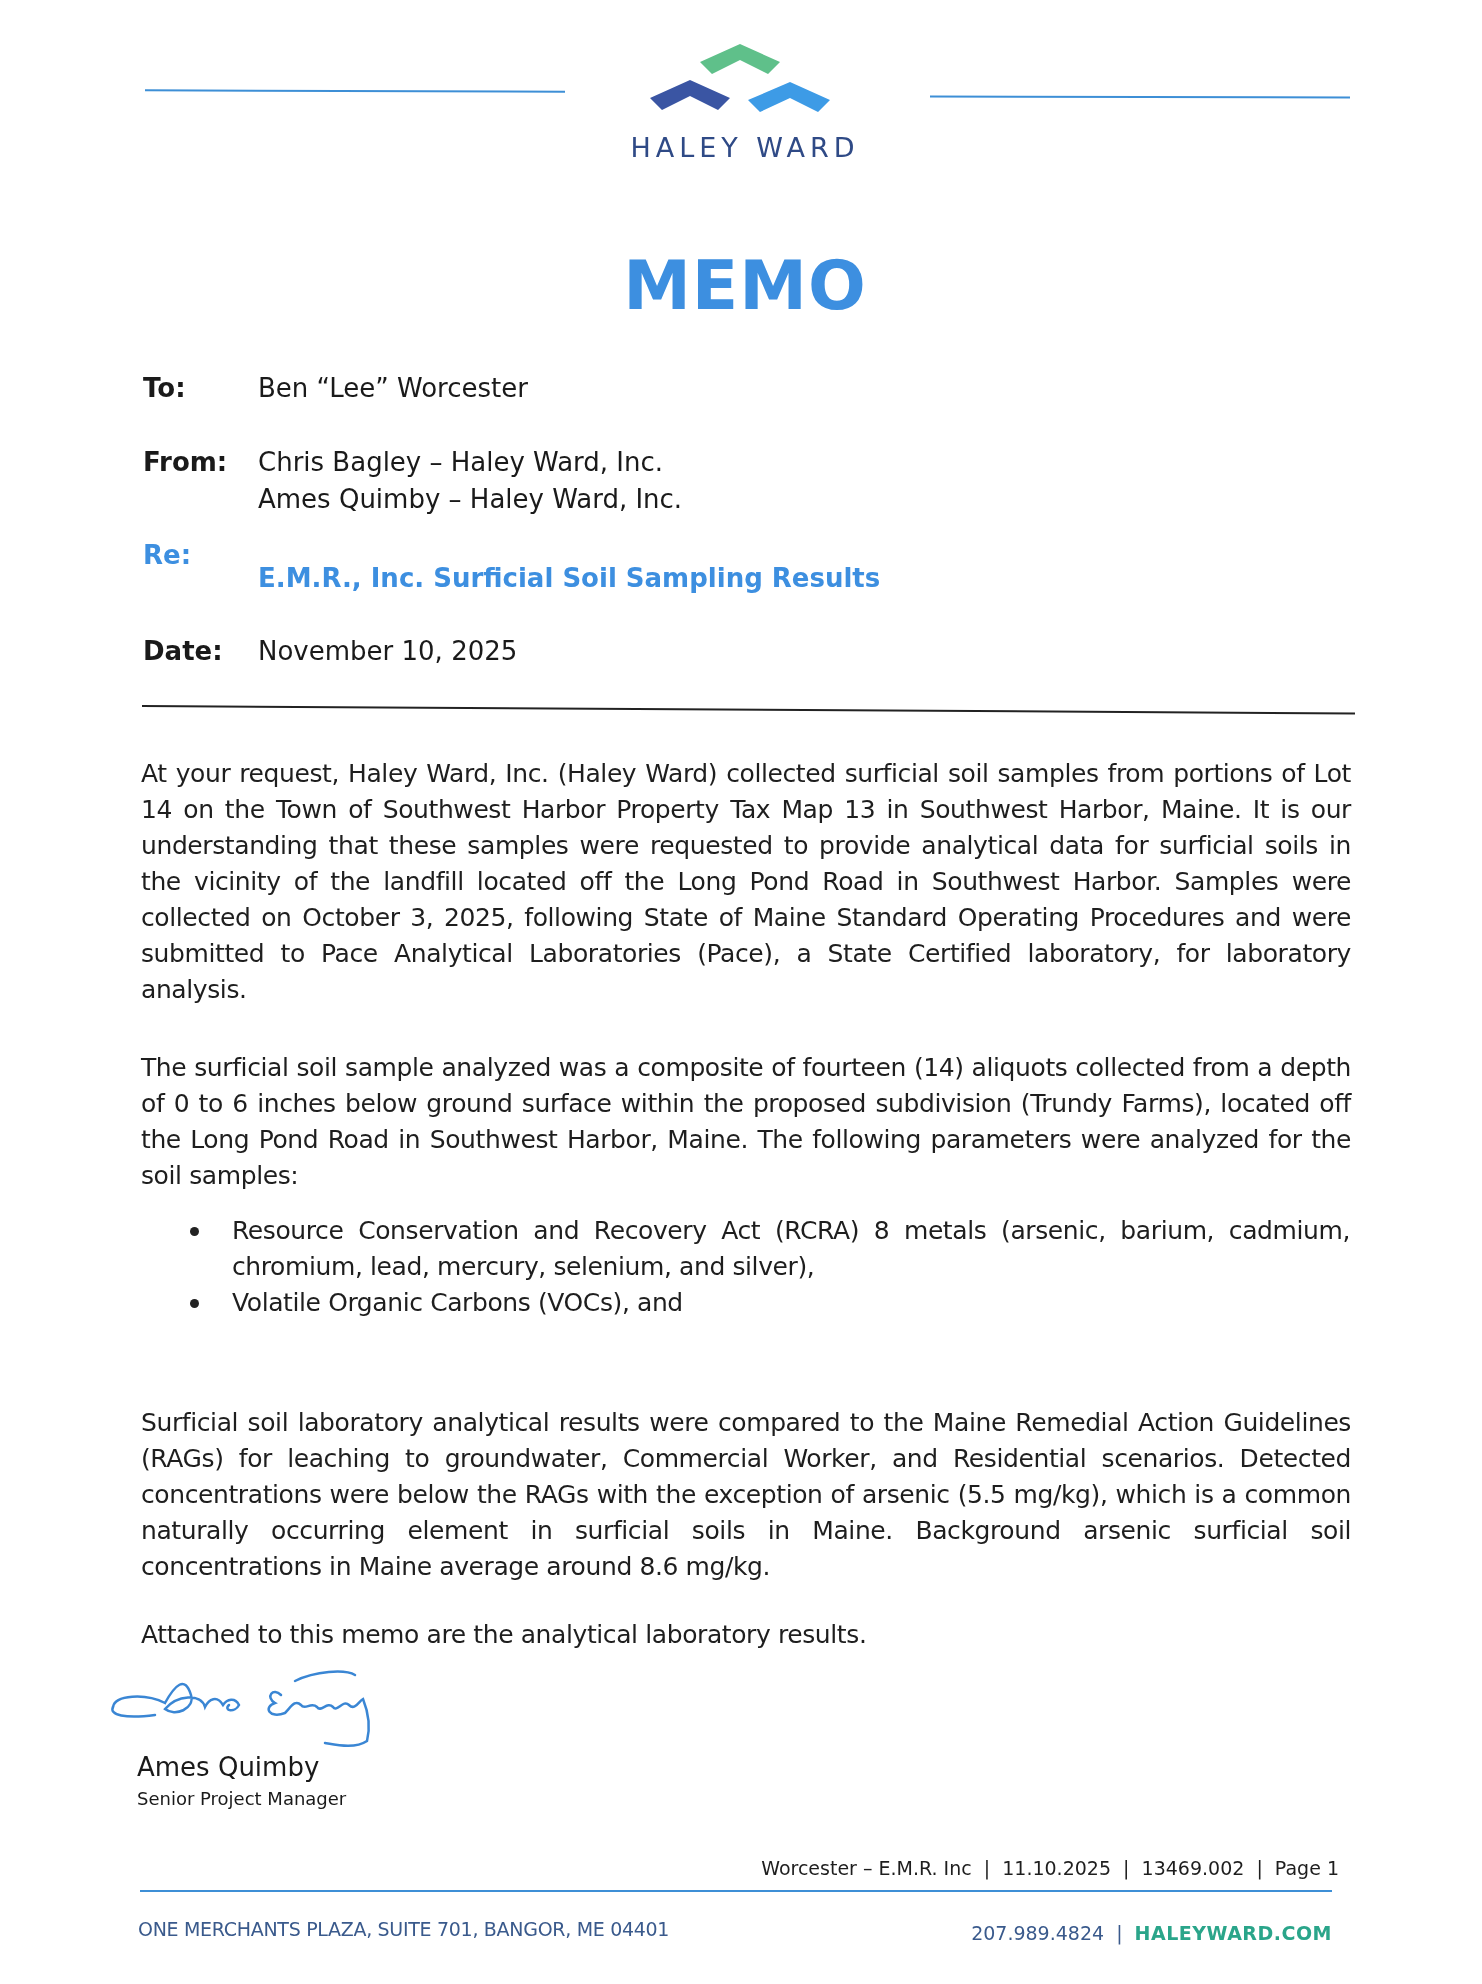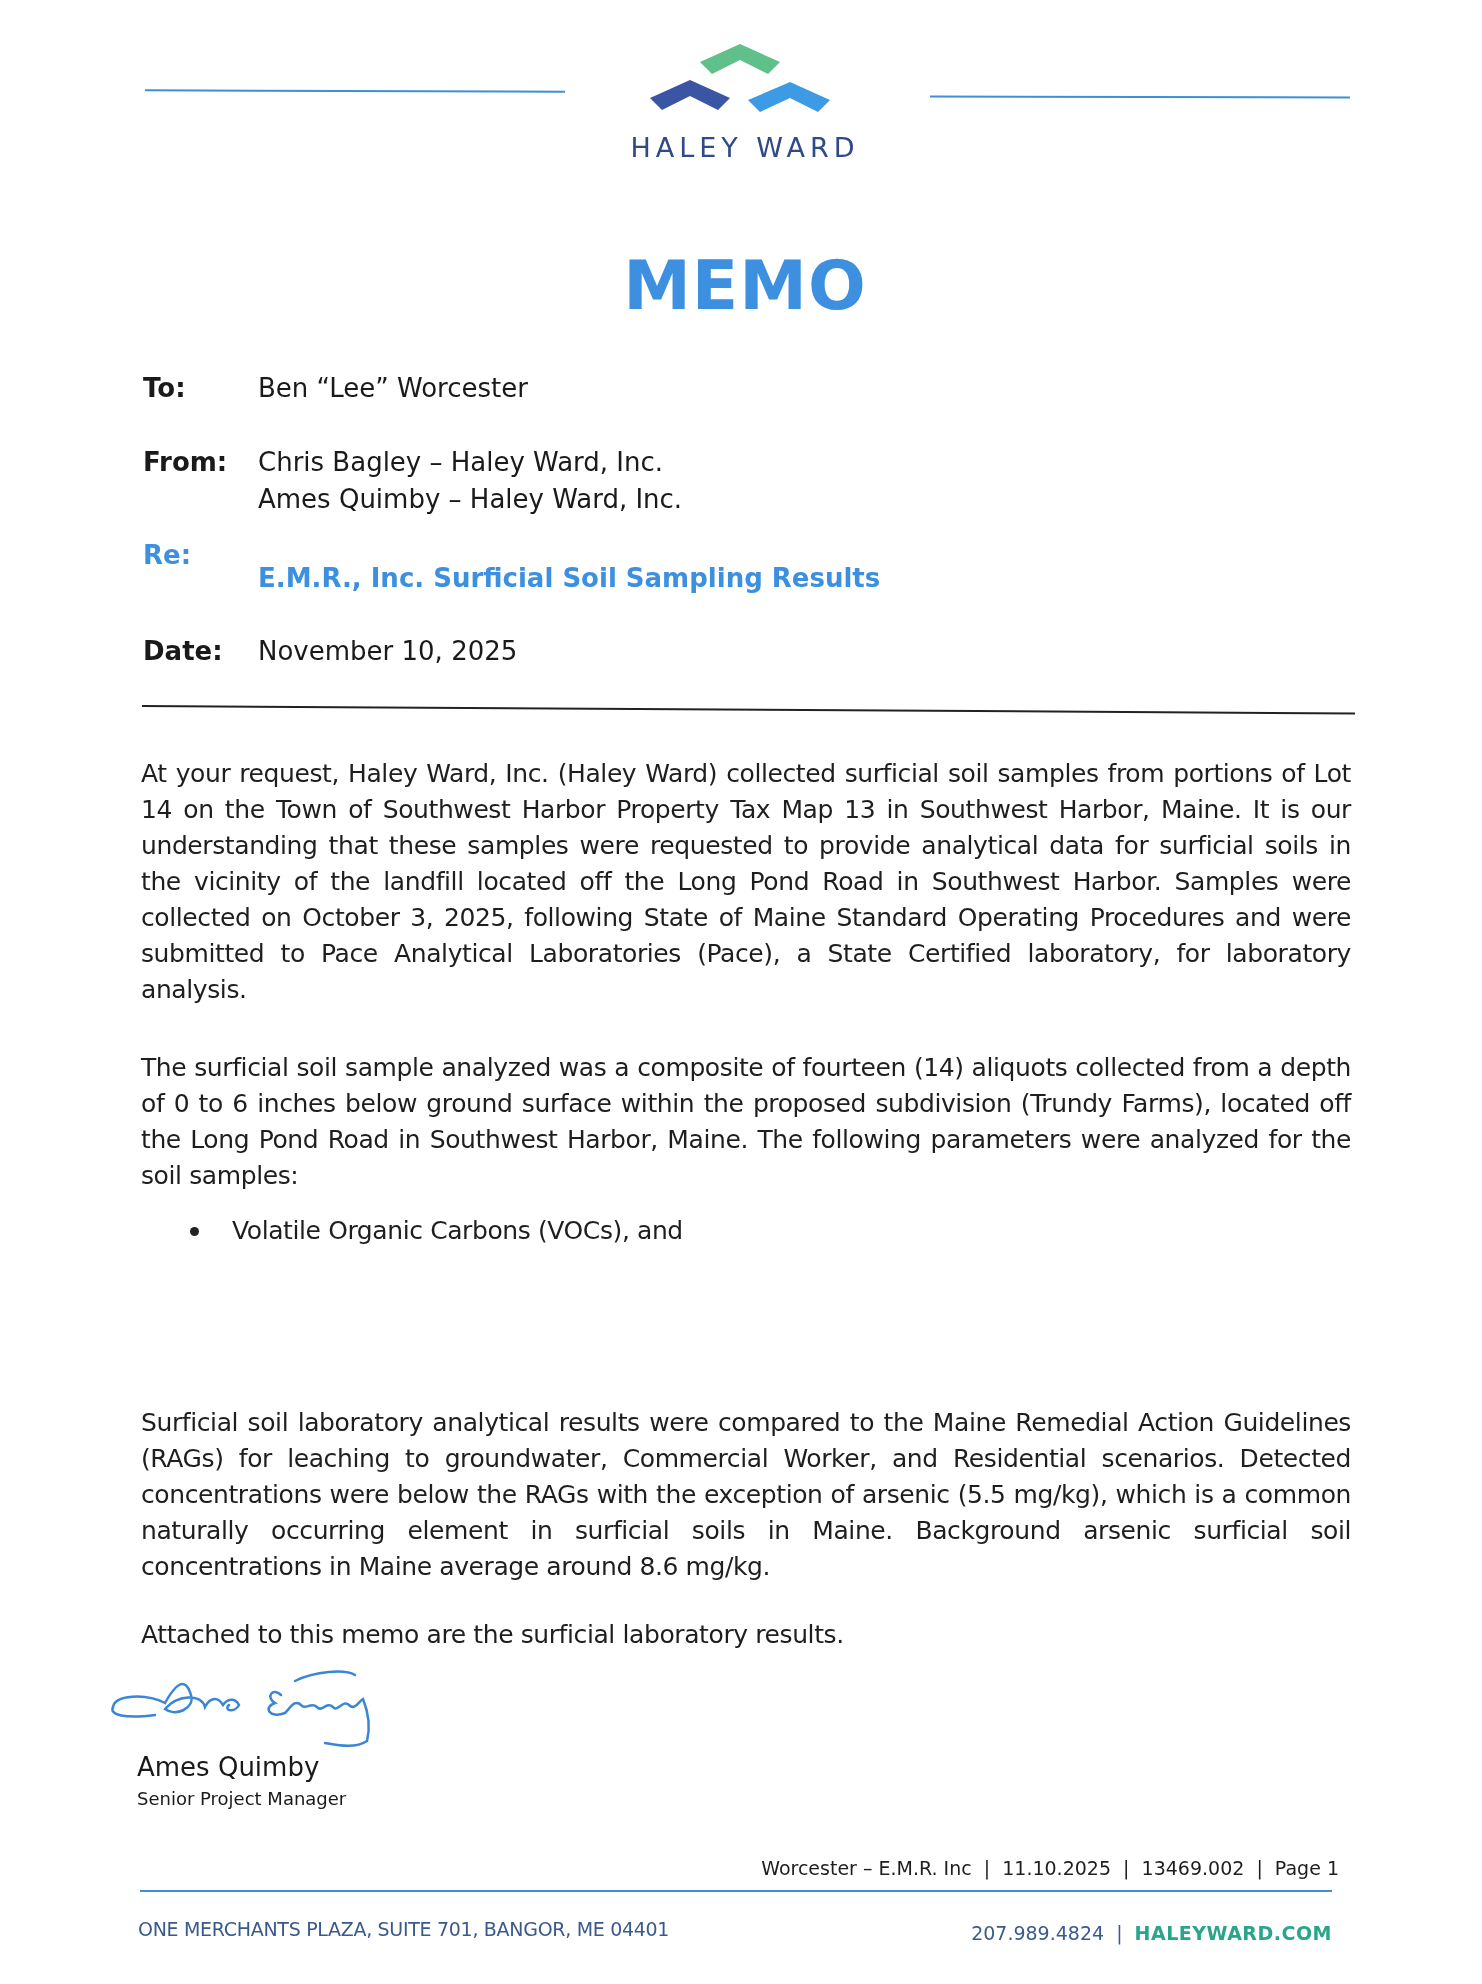--- a/index.html
+++ b/index.html
@@ -110,26 +110,30 @@
 <div class="abs hdr-value" style="top:636px;">November 10, 2025</div>
 
 <div class="abs divider"></div>
 
 <div class="abs para" style="top:756px;">At your request, Haley Ward, Inc. (Haley Ward) collected surficial soil samples from portions of Lot 14 on the Town of Southwest Harbor Property Tax Map 13 in Southwest Harbor, Maine. It is our understanding that these samples were requested to provide analytical data for surficial soils in the vicinity of the landfill located off the Long Pond Road in Southwest Harbor. Samples were collected on October 3, 2025, following State of Maine Standard Operating Procedures and were submitted to Pace Analytical Laboratories (Pace), a State Certified laboratory, for laboratory analysis.</div>
 <div class="abs para" style="top:1050px;">The surficial soil sample analyzed was a composite of fourteen (14) aliquots collected from a depth of 0 to 6 inches below ground surface within the proposed subdivision (Trundy Farms), located off the Long Pond Road in Southwest Harbor, Maine.  The following parameters were analyzed for the soil samples:</div>
 
 <ul class="abs bullets" style="top:1213px;">
   <li>
     <span class="bullet-dot"></span>
+    <span>Resource Conservation and Recovery Act (RCRA) 8 metals (arsenic, barium, cadmium, chromium, lead, mercury, selenium, and silver),</span>
+  </li>
+  <li>
+    <span class="bullet-dot"></span>
     <span>Volatile Organic Carbons (VOCs), and</span>
   </li>
 </ul>
 
 <div class="abs para" style="top:1405px;">Surficial soil laboratory analytical results were compared to the Maine Remedial Action Guidelines (RAGs) for leaching to groundwater, Commercial Worker, and Residential scenarios. Detected concentrations were below the RAGs with the exception of arsenic (5.5 mg/kg), which is a common naturally occurring element in surficial soils in Maine. Background arsenic surficial soil concentrations in Maine average around 8.6 mg/kg.</div>
-<div class="abs para" style="top:1617px;">Attached to this memo are the surficial laboratory results.</div>
+<div class="abs para" style="top:1617px;">Attached to this memo are the analytical laboratory results.</div>
 
 <svg class="abs signature" viewBox="0 0 330 90">
   <path d="M8,42 C10,30 40,28 60,38 C70,20 80,10 86,30 C90,44 70,52 60,44 C72,30 96,28 100,42 C104,34 112,30 118,40 C122,34 130,32 134,40 C130,48 118,46 124,40" fill="none" stroke="#3a86d4" stroke-width="2.5" stroke-linecap="round"></path>
   <path d="M8,42 C4,50 20,54 50,50" fill="none" stroke="#3a86d4" stroke-width="2.5" stroke-linecap="round"></path>
   <path d="M176,30 C168,22 160,32 170,38 C158,42 164,54 180,48 C186,42 190,34 196,40 C200,46 206,36 212,42 C216,48 222,36 228,42 C232,48 238,34 244,40 C250,46 254,36 258,34 C262,44 266,60 262,76 C250,84 232,80 220,78" fill="none" stroke="#3a86d4" stroke-width="2.5" stroke-linecap="round"></path>
   <path d="M190,16 C210,6 240,4 250,10" fill="none" stroke="#3a86d4" stroke-width="2.5" stroke-linecap="round"></path>
 </svg>
 <div class="abs sig-name">Ames Quimby</div>
 <div class="abs sig-title">Senior Project Manager</div>
 

